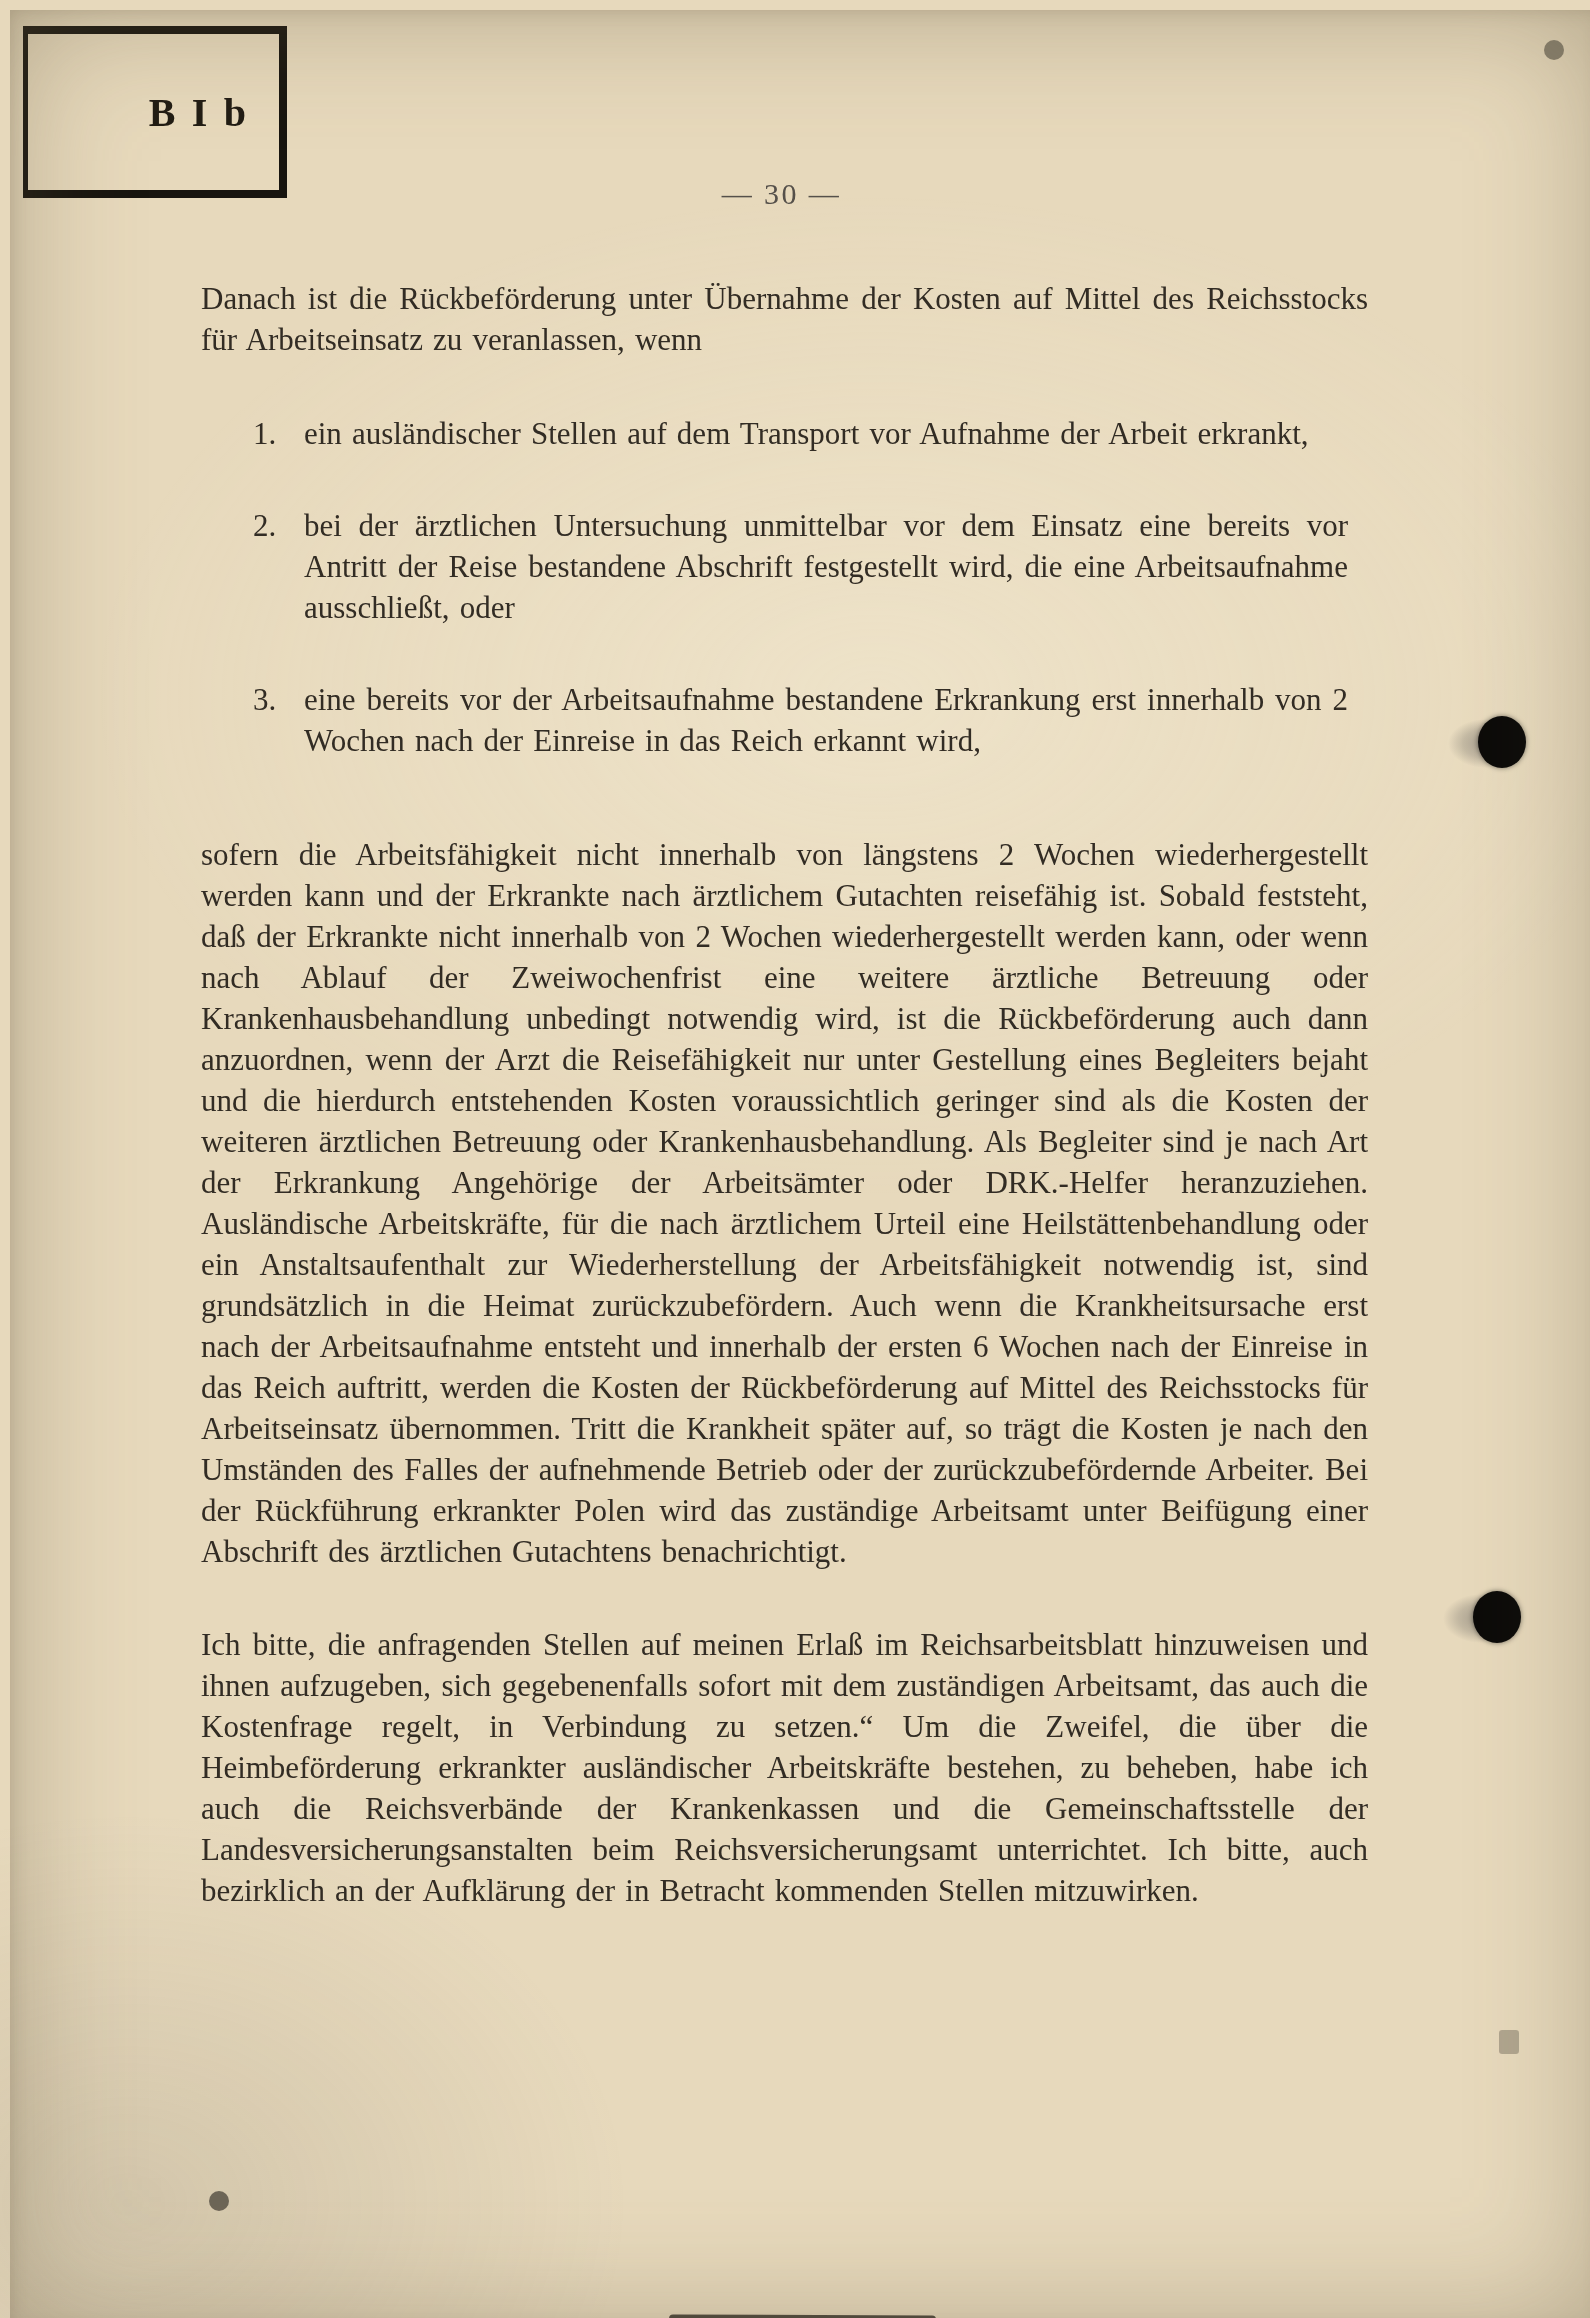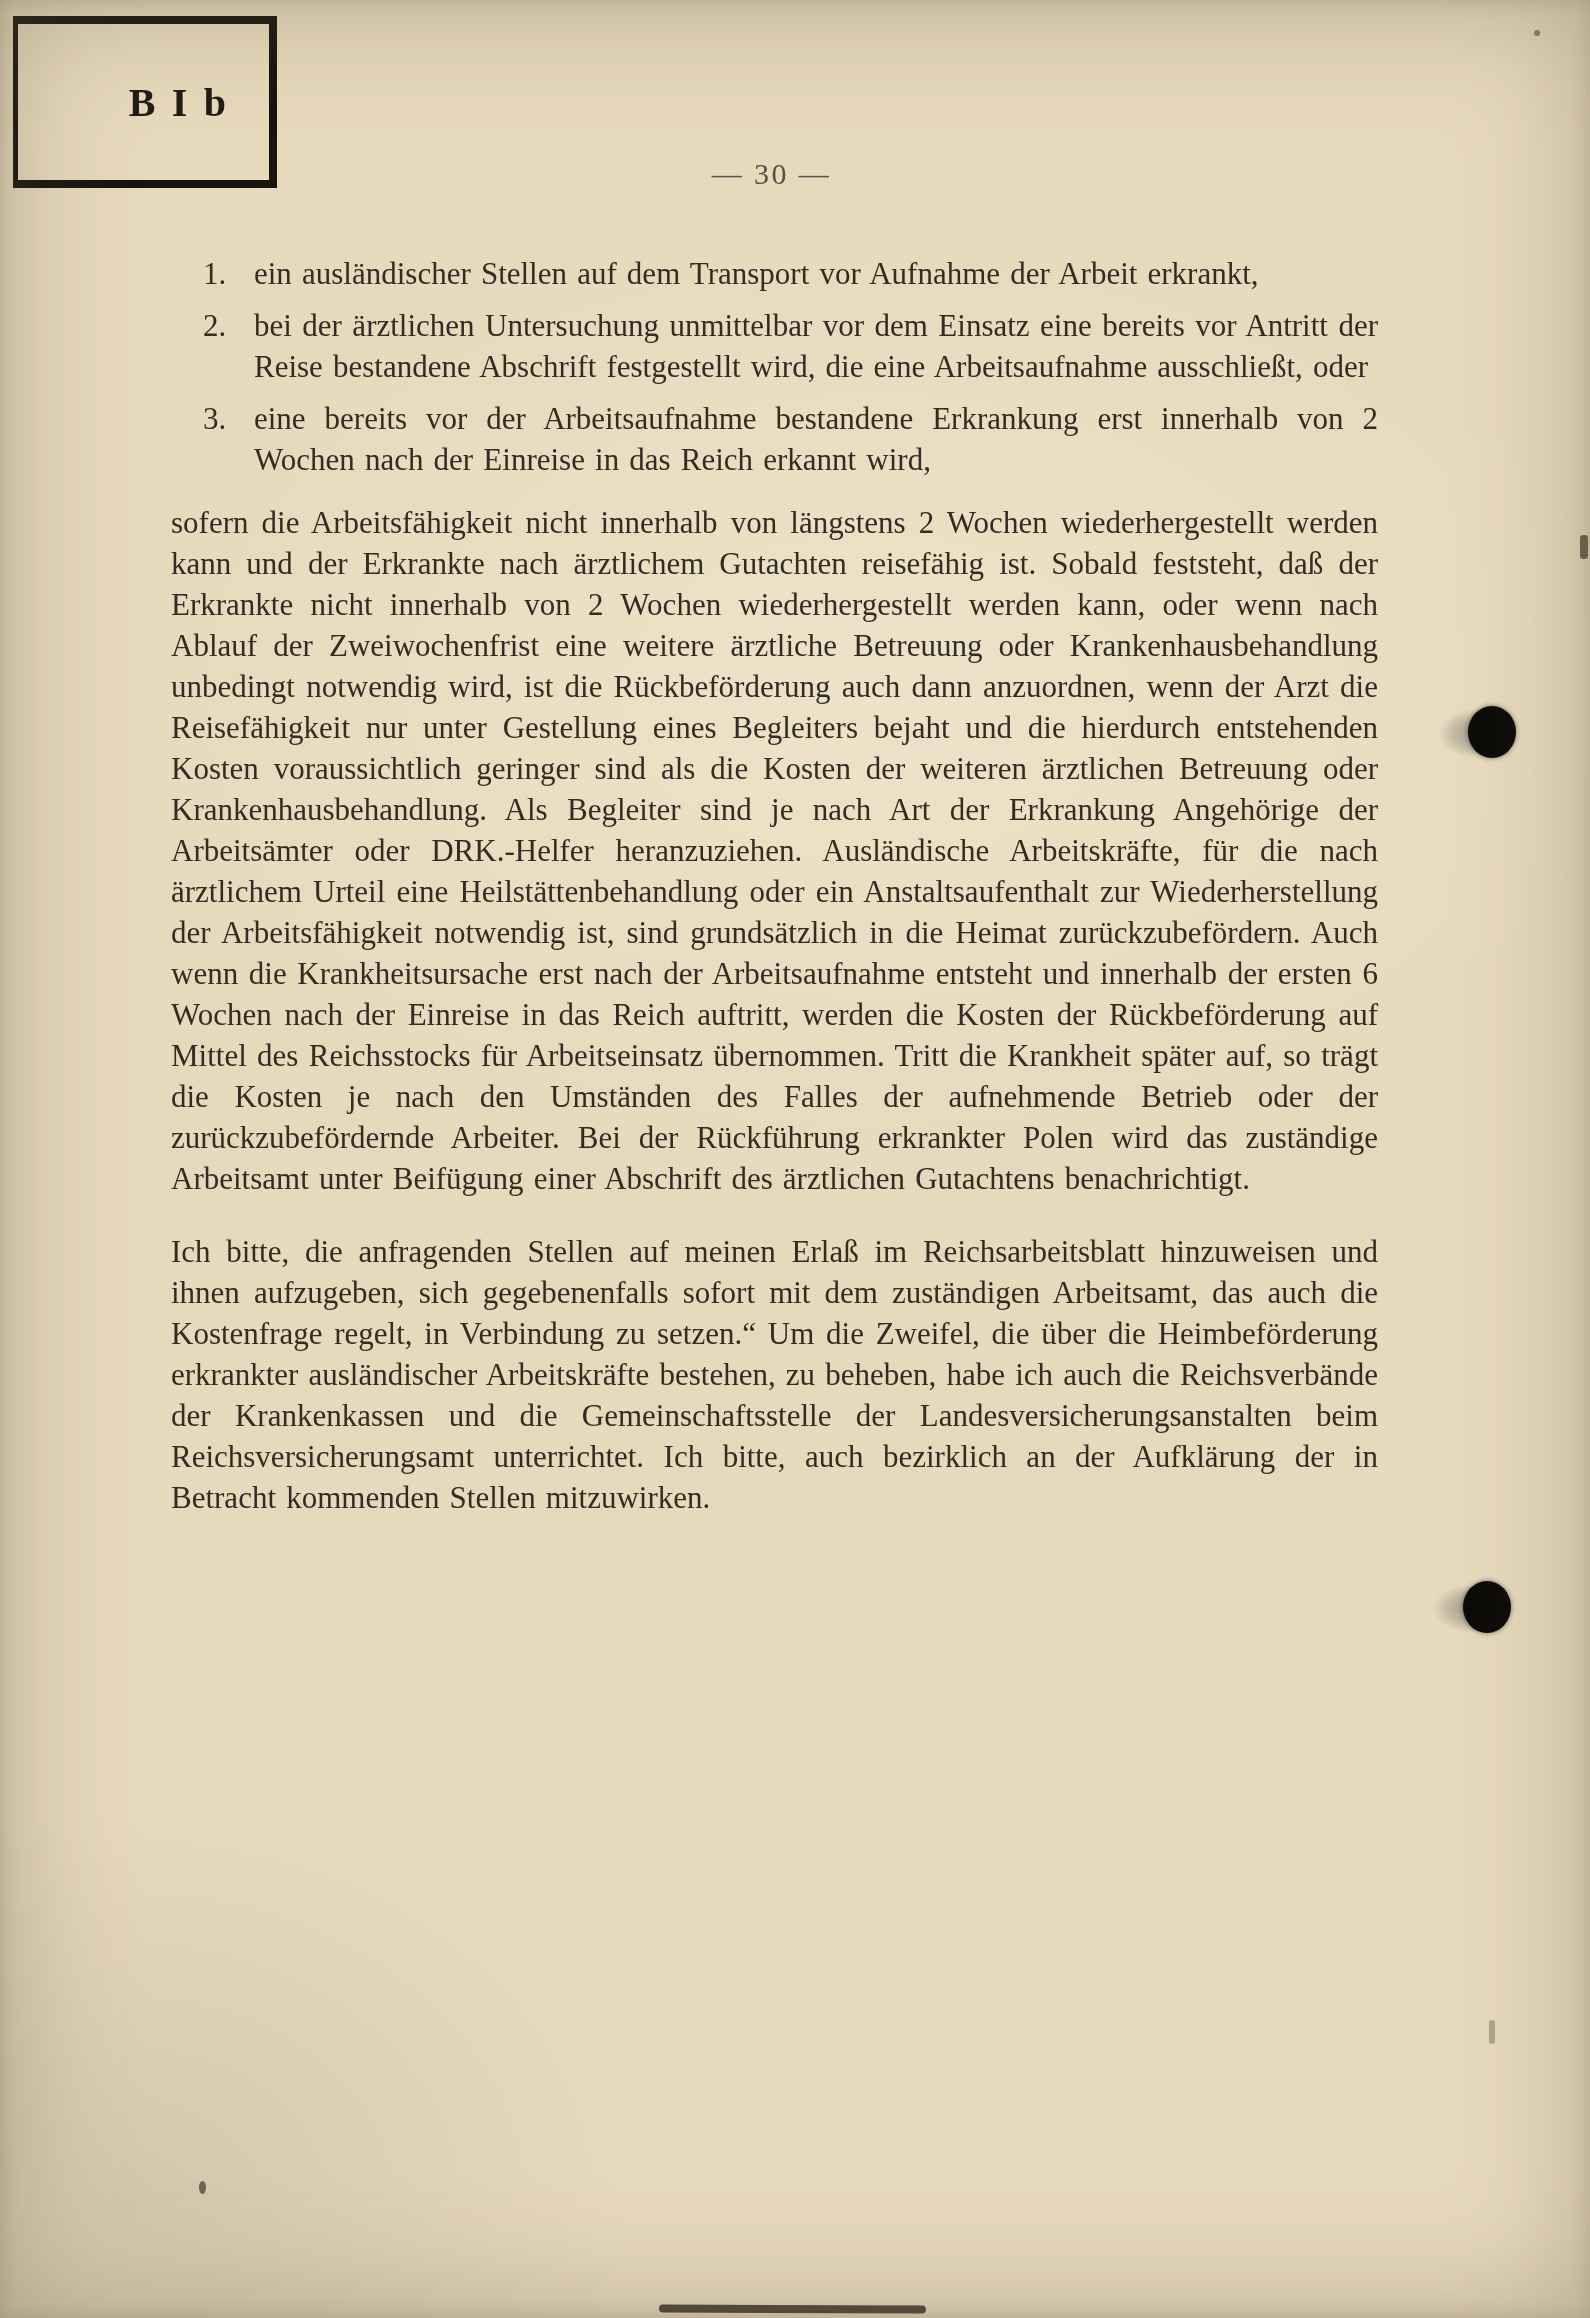--- a/index.html
+++ b/index.html
@@ -1,15 +1,15 @@
 <!DOCTYPE html>
 <html lang="de" style="font-size:12.7px"><head>
 <meta charset="utf-8">
 <style>
-  * { margin: 0; padding: 0; box-sizing: border-box; }
+  * { margin: 0; padding: 10px; box-sizing: border-box; }
 
   html, body {
     width: 1591px;
     height: 2319px;
   }
 
   body {
     position: relative;
     overflow: hidden;
     background:
@@ -143,20 +143,21 @@
 
 <div class="class-box">
   <span class="class-label">B I b</span>
 </div>
 
 <div class="page-number">— 30 —</div>
 
 <div class="body-text">
 
 
+  <p class="para">Danach ist die Rückbeförderung unter Übernahme der Kosten auf Mittel des Reichsstocks für Arbeitseinsatz zu veranlassen, wenn</p>
 
   <div class="numbered-list">
     <div class="list-item">
       <span class="list-item-number">1.</span>
       <span class="list-item-text">ein ausländischer Stellen auf dem Transport vor Aufnahme der Arbeit erkrankt,</span>
     </div>
     <div class="list-item">
       <span class="list-item-number">2.</span>
       <span class="list-item-text">bei der ärztlichen Untersuchung unmittelbar vor dem Einsatz eine bereits vor Antritt der Reise bestandene Abschrift festgestellt wird, die eine Arbeitsaufnahme ausschließt, oder</span>
     </div>

